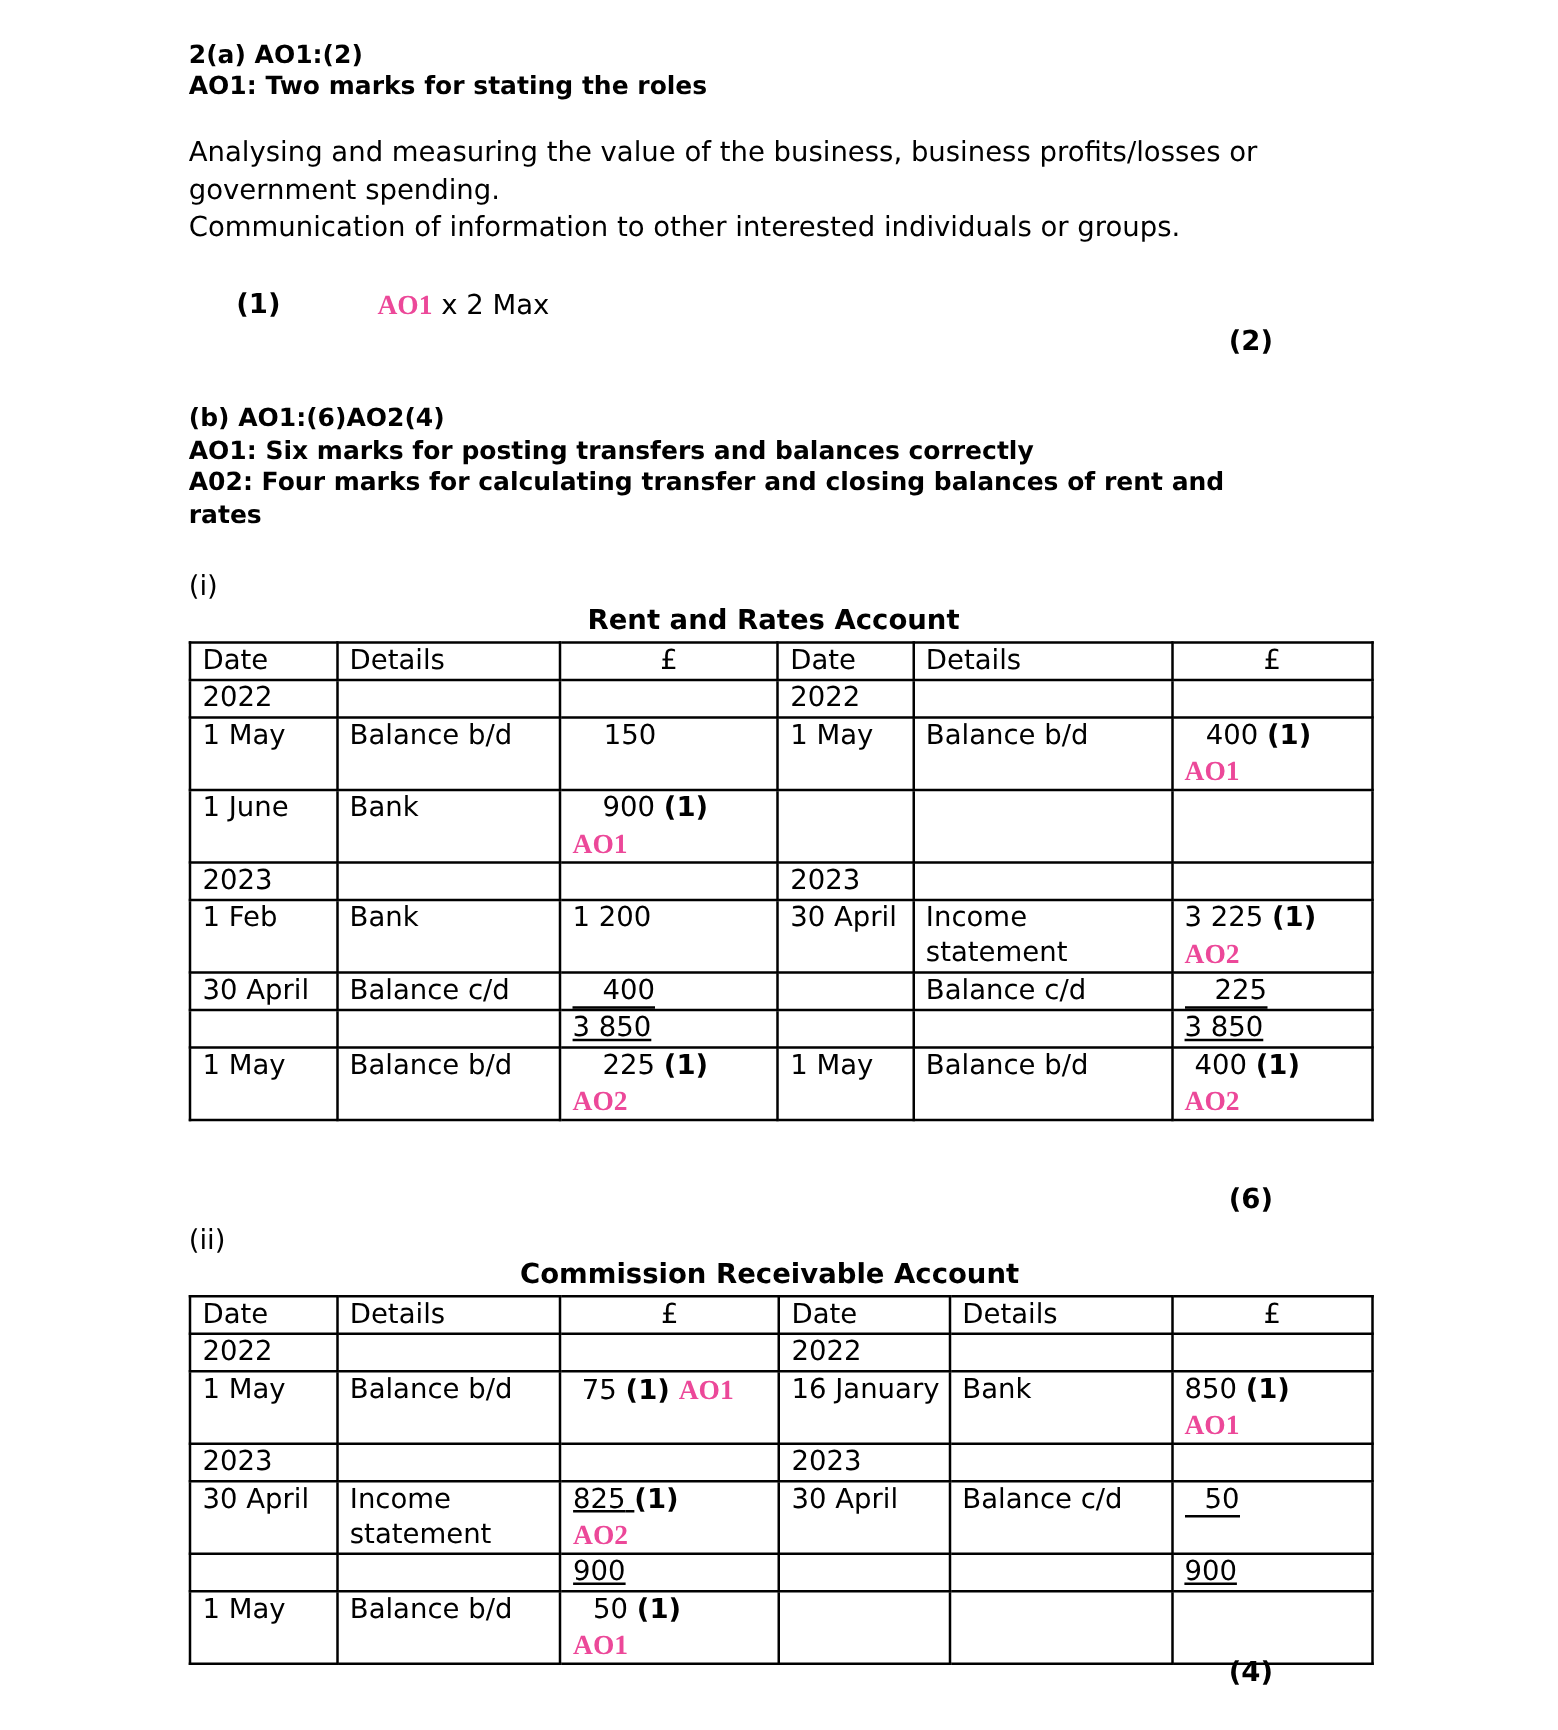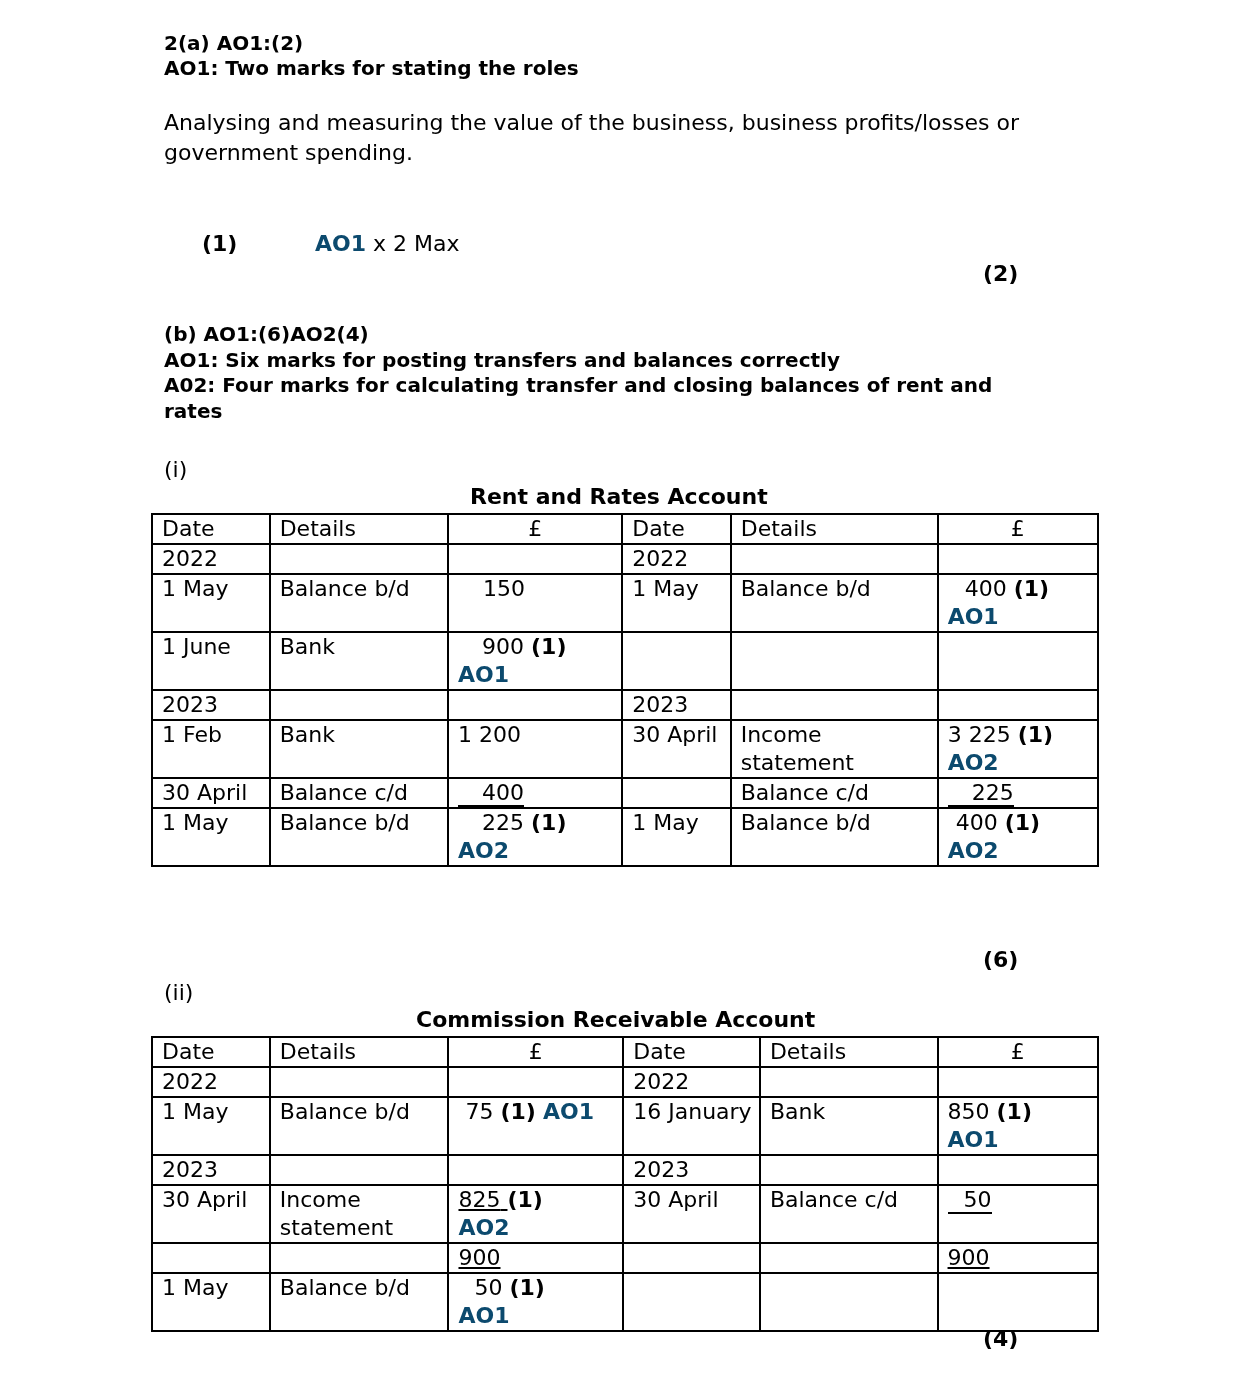--- a/index.html
+++ b/index.html
@@ -1,39 +1,40 @@
 <!DOCTYPE html>
 <html><head>
 <meta charset="utf-8">
 <style>
   html, body { margin: 0; padding: 0; background: #ffffff; }
   body { width: 1246px; height: 1384px; position: relative; font-family: "DejaVu Sans", sans-serif; color: #000; }
-  .abs { position: absolute; margin-left: 13px; }
+  .abs { position: absolute; }
   .bold { font-weight: bold; }
-  .red { color: #0c4a6e; font-weight: bold; }
+  .red { color: #ec4899; font-weight: bold; font-family: Liberation Serif, serif; }
   .body-text { font-size: 22px; line-height: 30px; }
   .heading { font-size: 20px; line-height: 26px; font-weight: bold; }
 
   table.ledger { position: absolute; border-collapse: collapse; font-size: 22px; line-height: 28px; }
   table.ledger td { border: 2px solid #000; vertical-align: top; padding: 0 0 0 9px; white-space: nowrap; }
   table.ledger td.c { text-align: center; padding-left: 0; }
   .u { text-decoration: underline; }
   .ul-lead { display: inline-block; border-bottom: 2px solid #000; line-height: 25px; }
   .ledger-title { position: absolute; font-size: 22px; font-weight: bold; }
   .marks { position: absolute; font-size: 22px; font-weight: bold; }
 </style>
 </head>
 <body>
 
 <div class="abs heading" style="left:151px; top:30px;">2(a) AO1:(2)</div>
 <div class="abs heading" style="left:151px; top:55px;text-align:center;">AO1: Two marks for stating the roles</div>
 
 <div class="abs body-text" style="left:151px; top:108px; width:950px;">
   <div>Analysing and measuring the value of the business, business profits/losses or</div>
   <div>government spending.</div>
+  <div>Communication of information to other interested individuals or groups.</div>
 </div>
 
 <div class="abs body-text bold" style="left:189px; top:229px;">(1)</div>
 <div class="abs body-text" style="left:302px; top:229px;">
   <span class="red">AO1</span><span> x 2 Max</span>
 </div>
 <div class="marks" style="left:983px; top:261px;">(2)</div>
 
 <div class="abs heading" style="left:151px; top:321px;">(b) AO1:(6)AO2(4)</div>
 <div class="abs heading" style="left:151px; top:347px;">AO1: Six marks for posting transfers and balances correctly</div>
@@ -112,20 +113,28 @@
     </td>
   </tr>
   <tr>
     <td>30 April</td>
     <td>Balance c/d</td>
     <td><span class="ul-lead" style="padding-left:24px">400</span></td>
     <td></td>
     <td>Balance c/d</td>
     <td><span class="ul-lead" style="padding-left:24px">225</span></td>
   </tr>
+  <tr>
+    <td></td>
+        <td></td>
+    <td><span class="u">3 850</span></td>
+    <td></td>
+        <td></td>
+    <td><span class="u">3 850</span></td>
+  </tr>
   <tr style="height:57px">
     <td>1 May</td>
     <td>Balance b/d</td>
     <td>
       <div style="padding-left:24px"><span>225</span> <b>(1)</b></div>
       <div class="red">AO2</div>
     </td>
     <td>1 May</td>
     <td>Balance b/d</td>
     <td>

